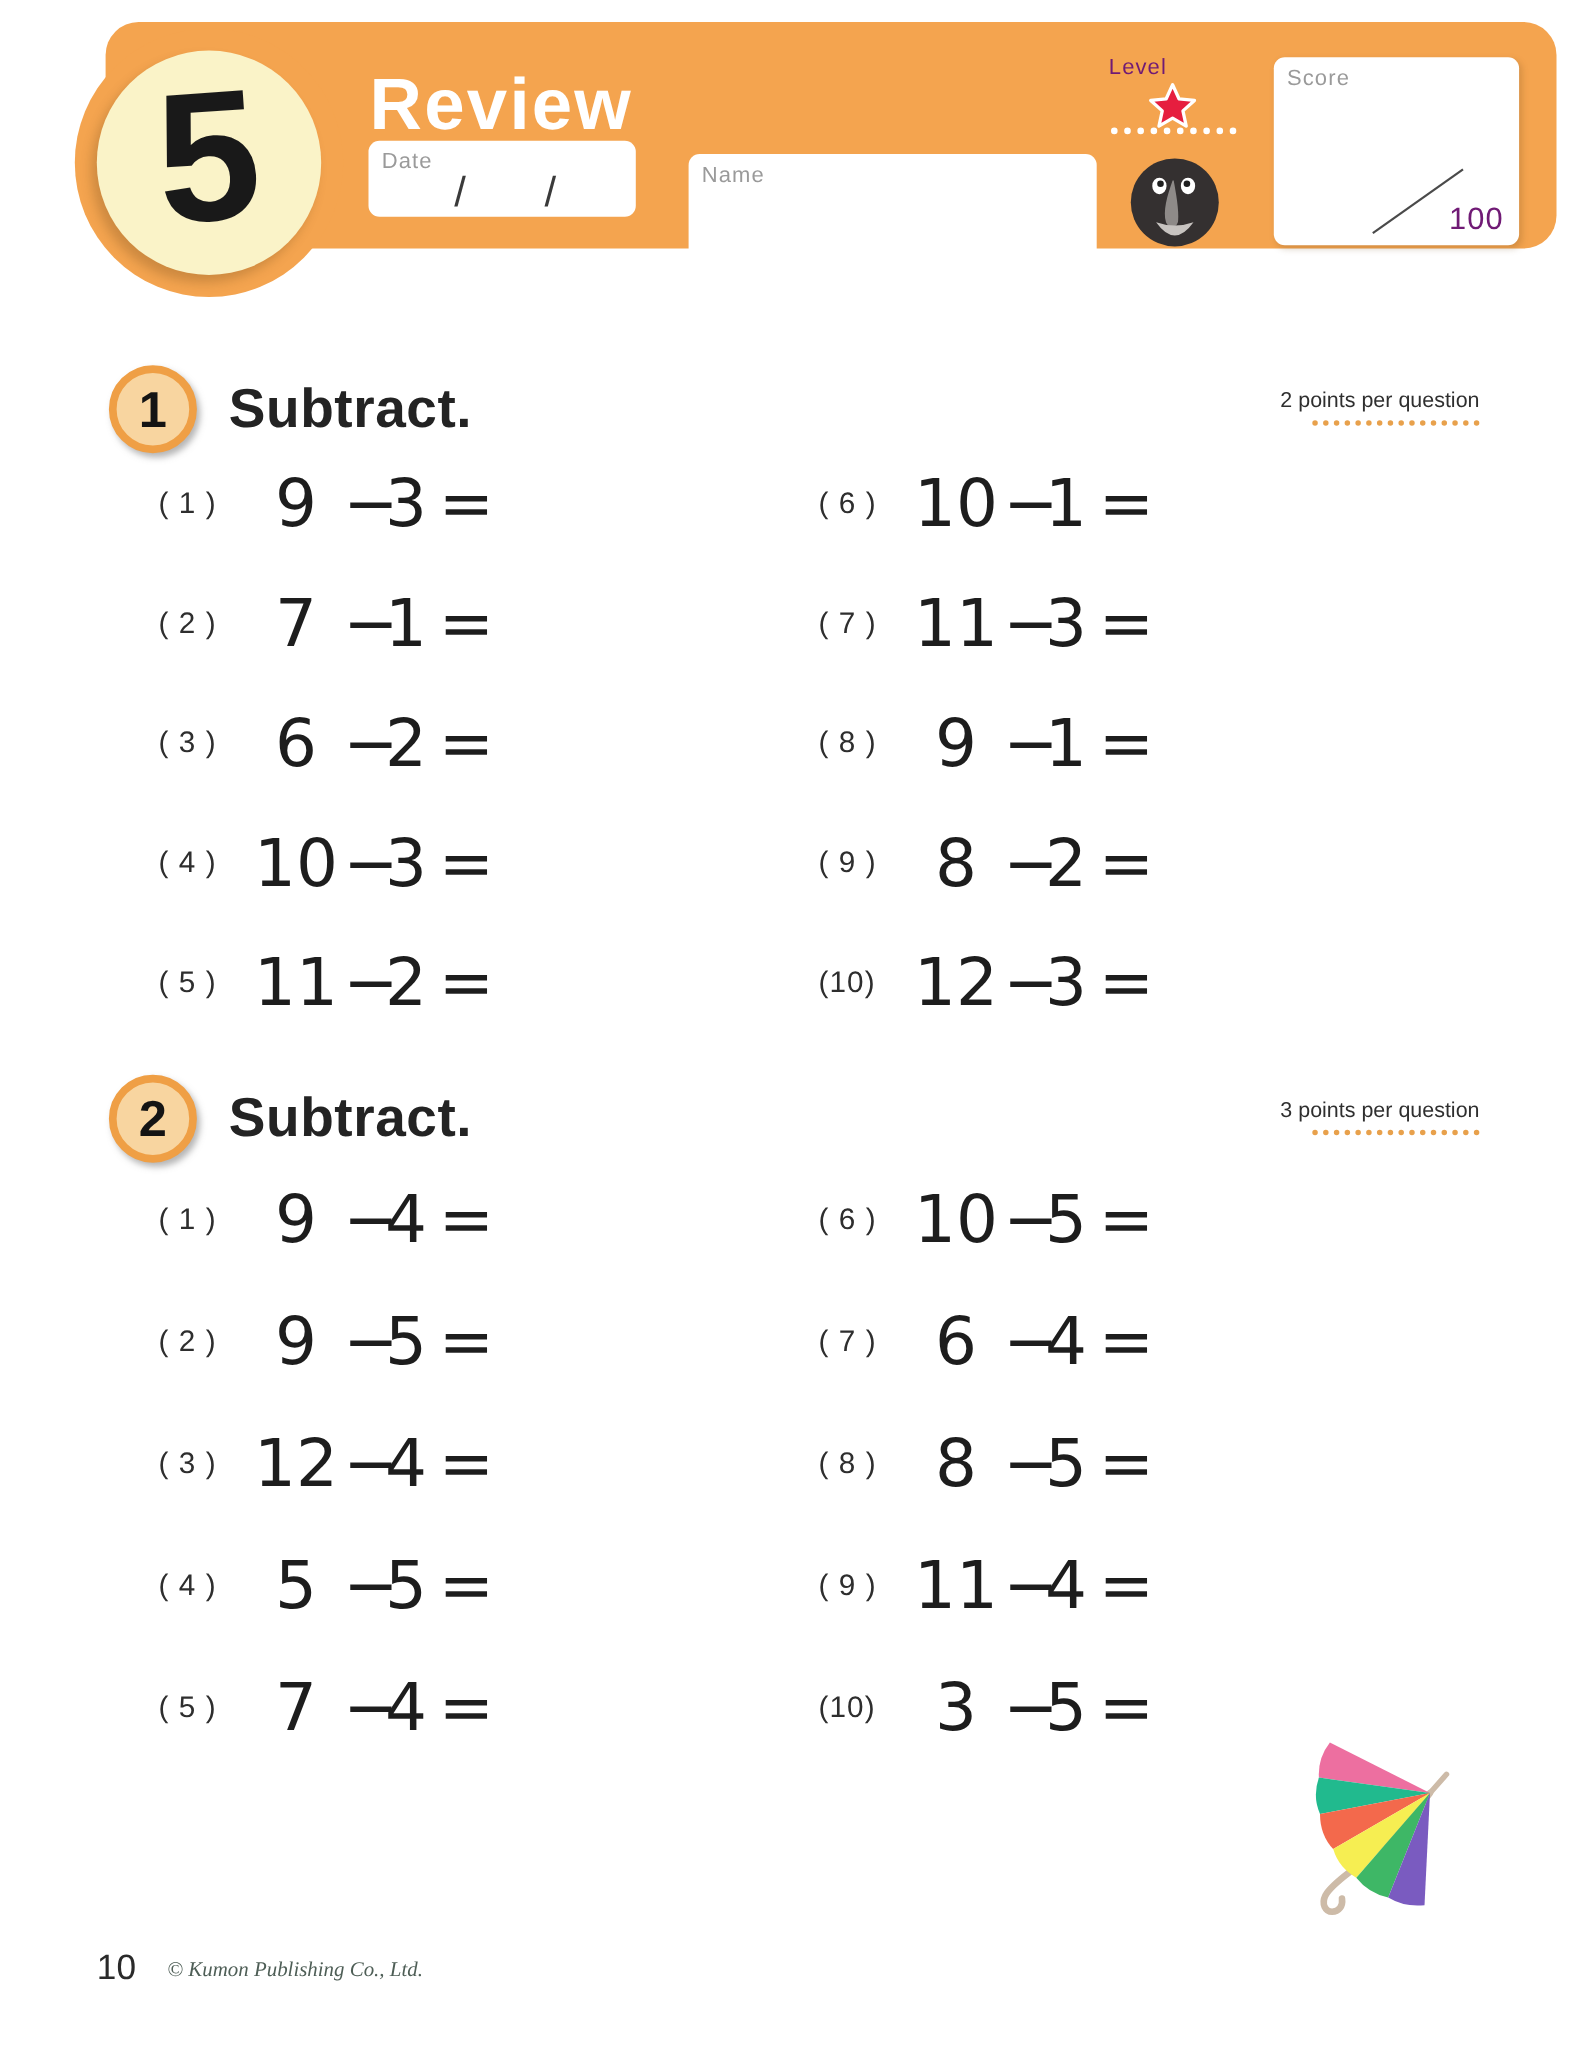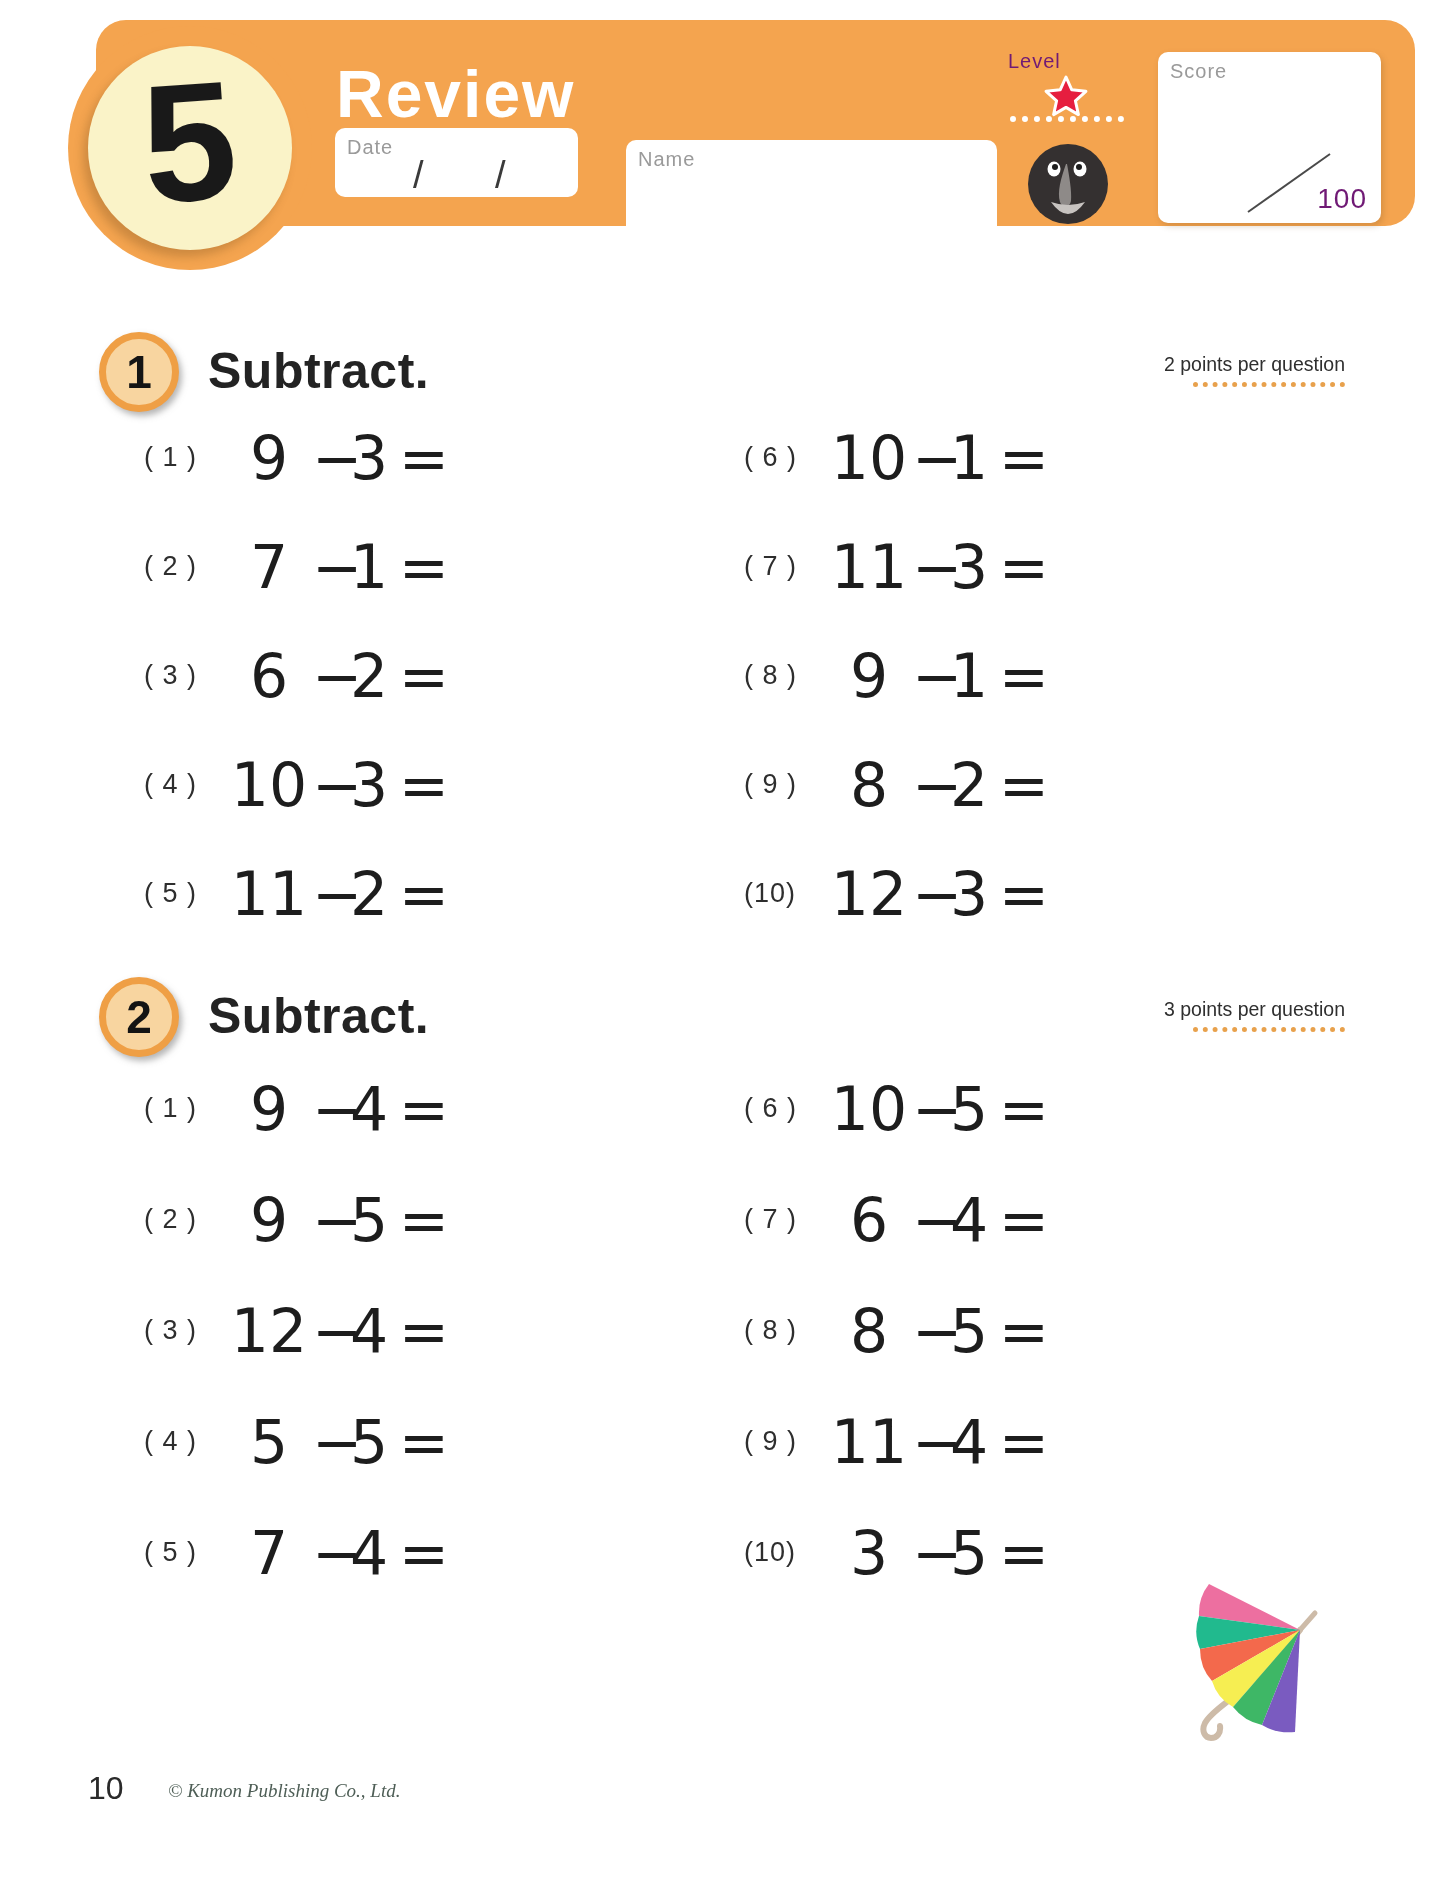--- a/index.html
+++ b/index.html
@@ -61,21 +61,21 @@
   .plabel { width:72px; font-size:27px; color:#2e2e2e; letter-spacing:1px; white-space:pre; }
   .pa { width:86px; margin-left:10px; text-align:center; }
   .pop { width:34px; text-align:center; }
   .pb { width:46px; text-align:center; }
   .peq { width:52px; margin-left:6px; text-align:center; }
   .pa,.pop,.pb,.peq { font-size:60px; color:#1d1d1d; font-family:"DejaVu Sans",sans-serif; line-height:1; }
 
   
   .footer-page { position:absolute; left:88px; top:1770px; font-size:32px; color:#2a2a2a; }
   .footer-copy { position:absolute; left:152px; top:1780px; font-size:19px;
-                 font-family:"Liberation Serif","DejaVu Serif",serif; font-style:italic; color:#4e5e56;margin-left:16px; }
+                 font-family:"Liberation Serif","DejaVu Serif",serif; font-style:italic; color:#4e5e56; }
 
   .umbrella-wrap { position:absolute; left:1178px; top:1582px; width:165px; height:175px; }
 </style>
 </head>
 <body>
 
 <div id="page">
 
   <div class="banner"></div>
   <div class="bulge"></div>

